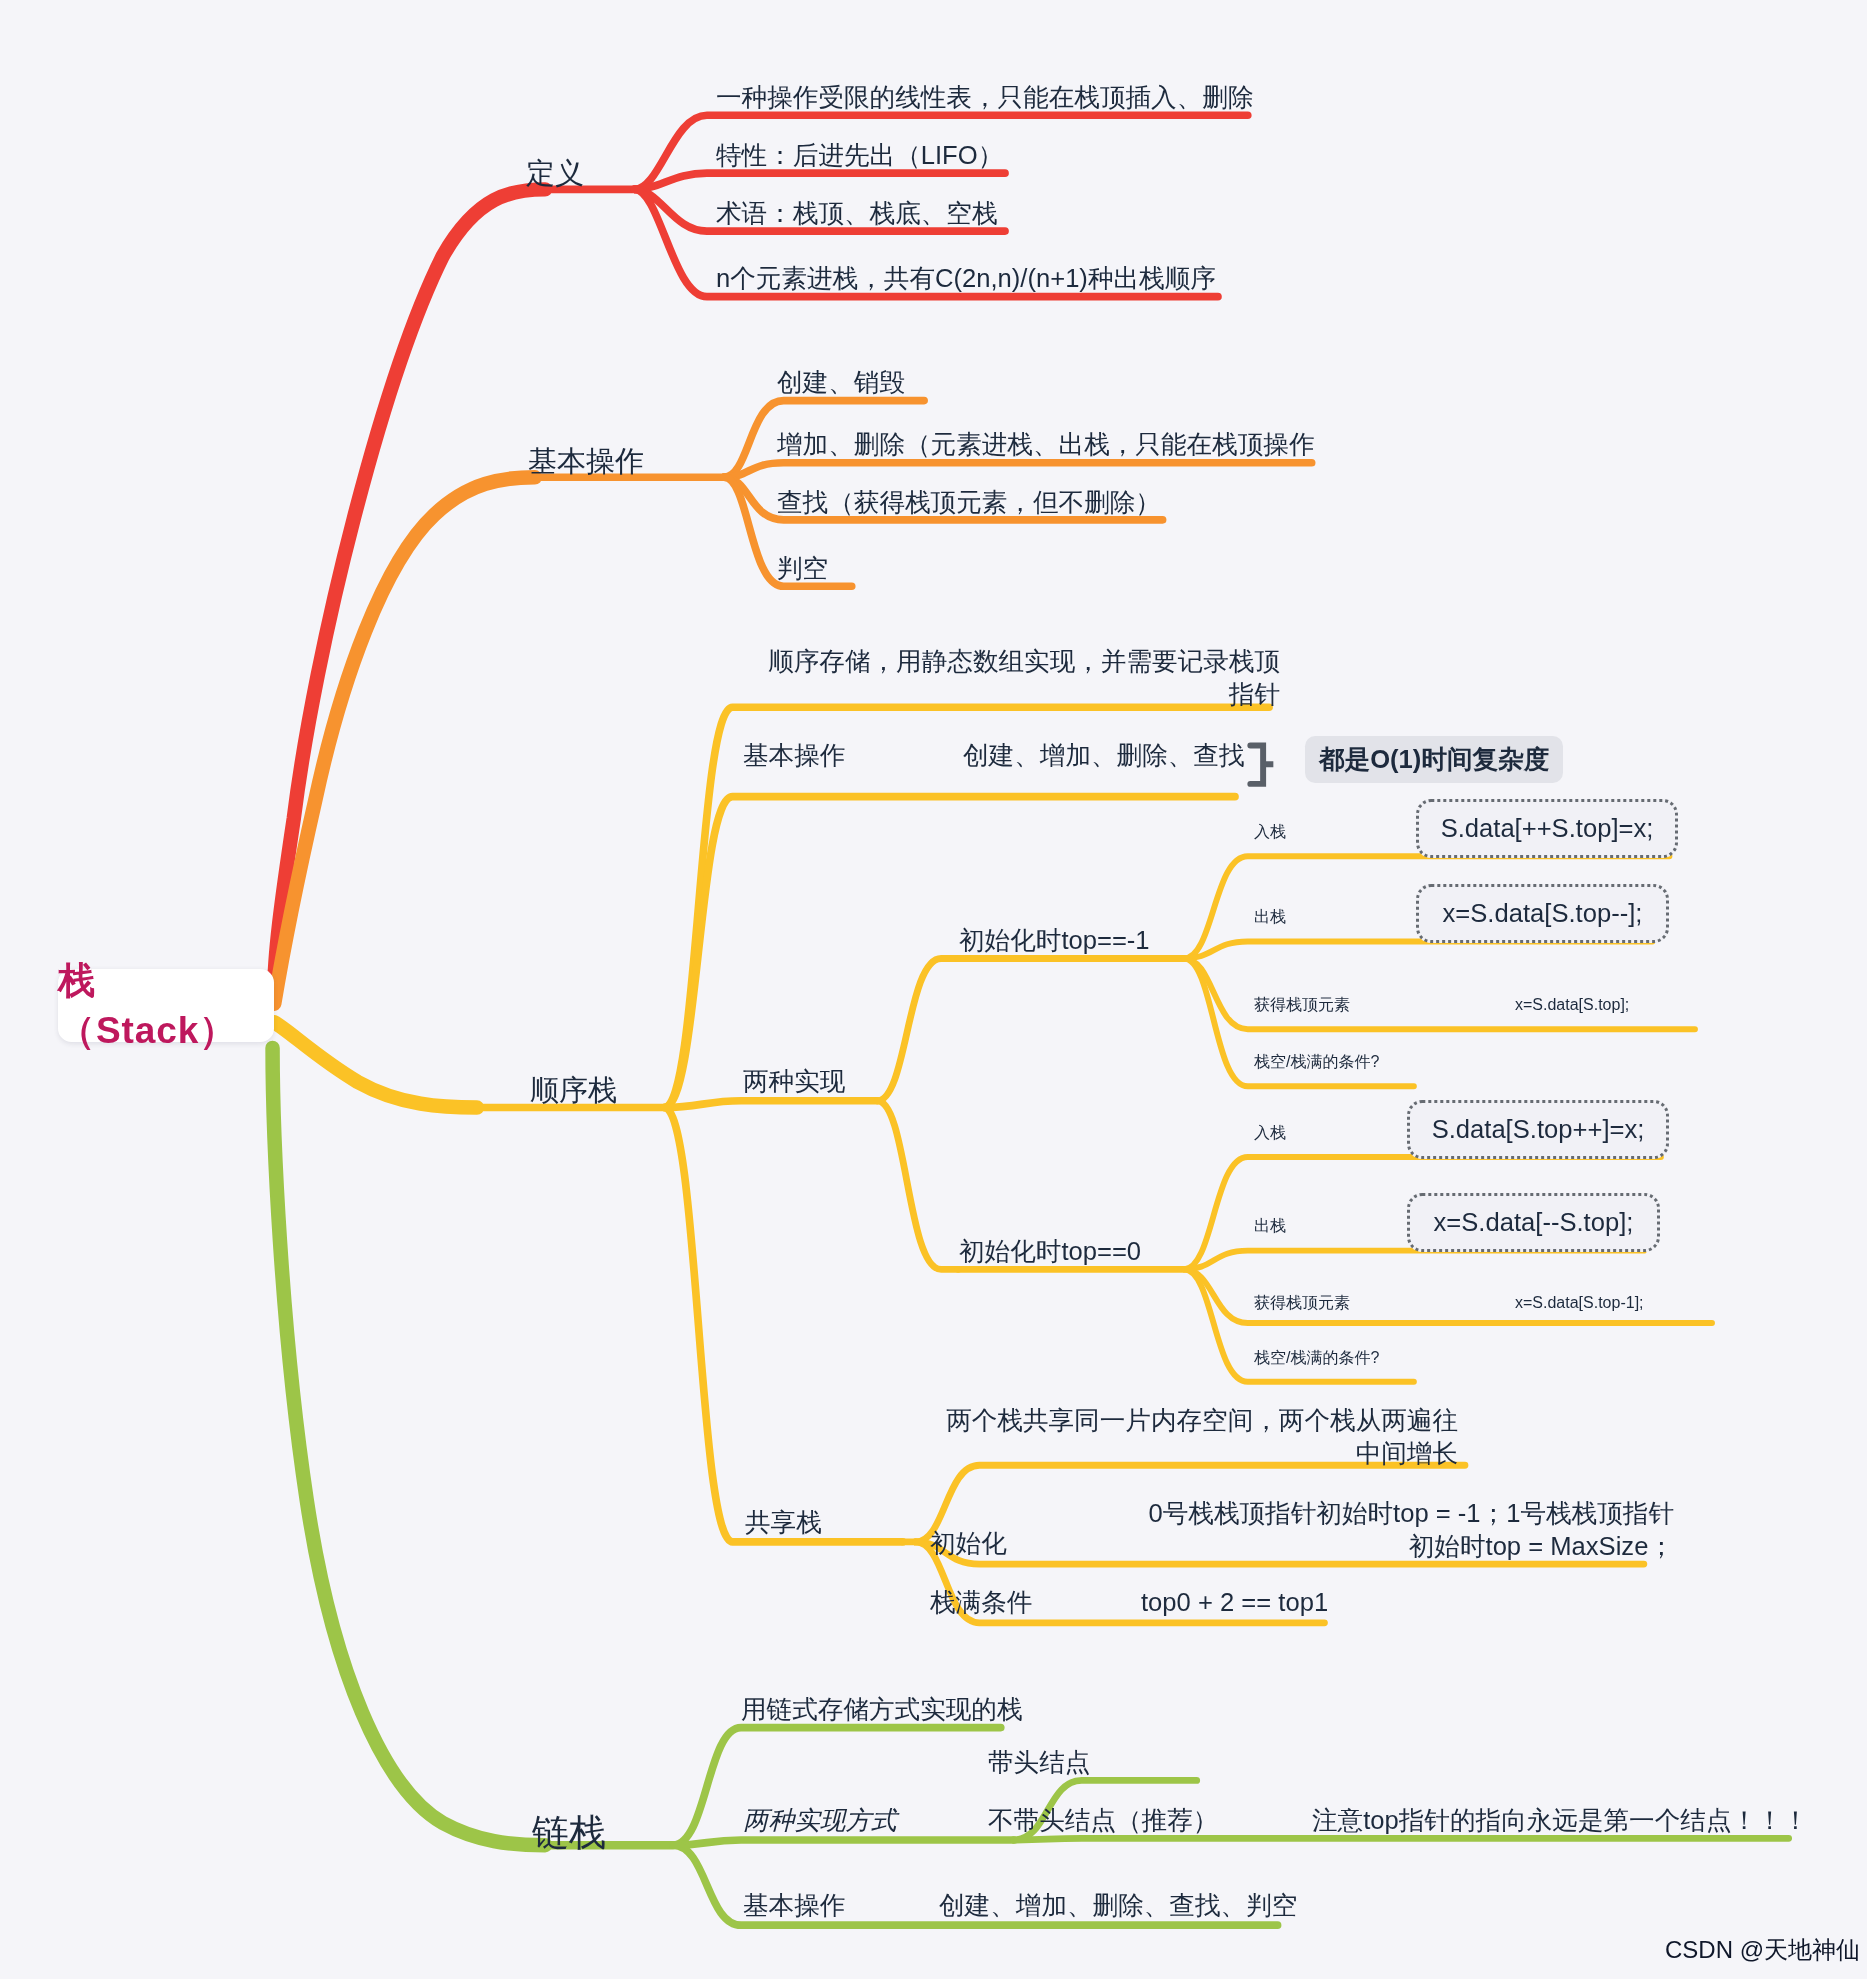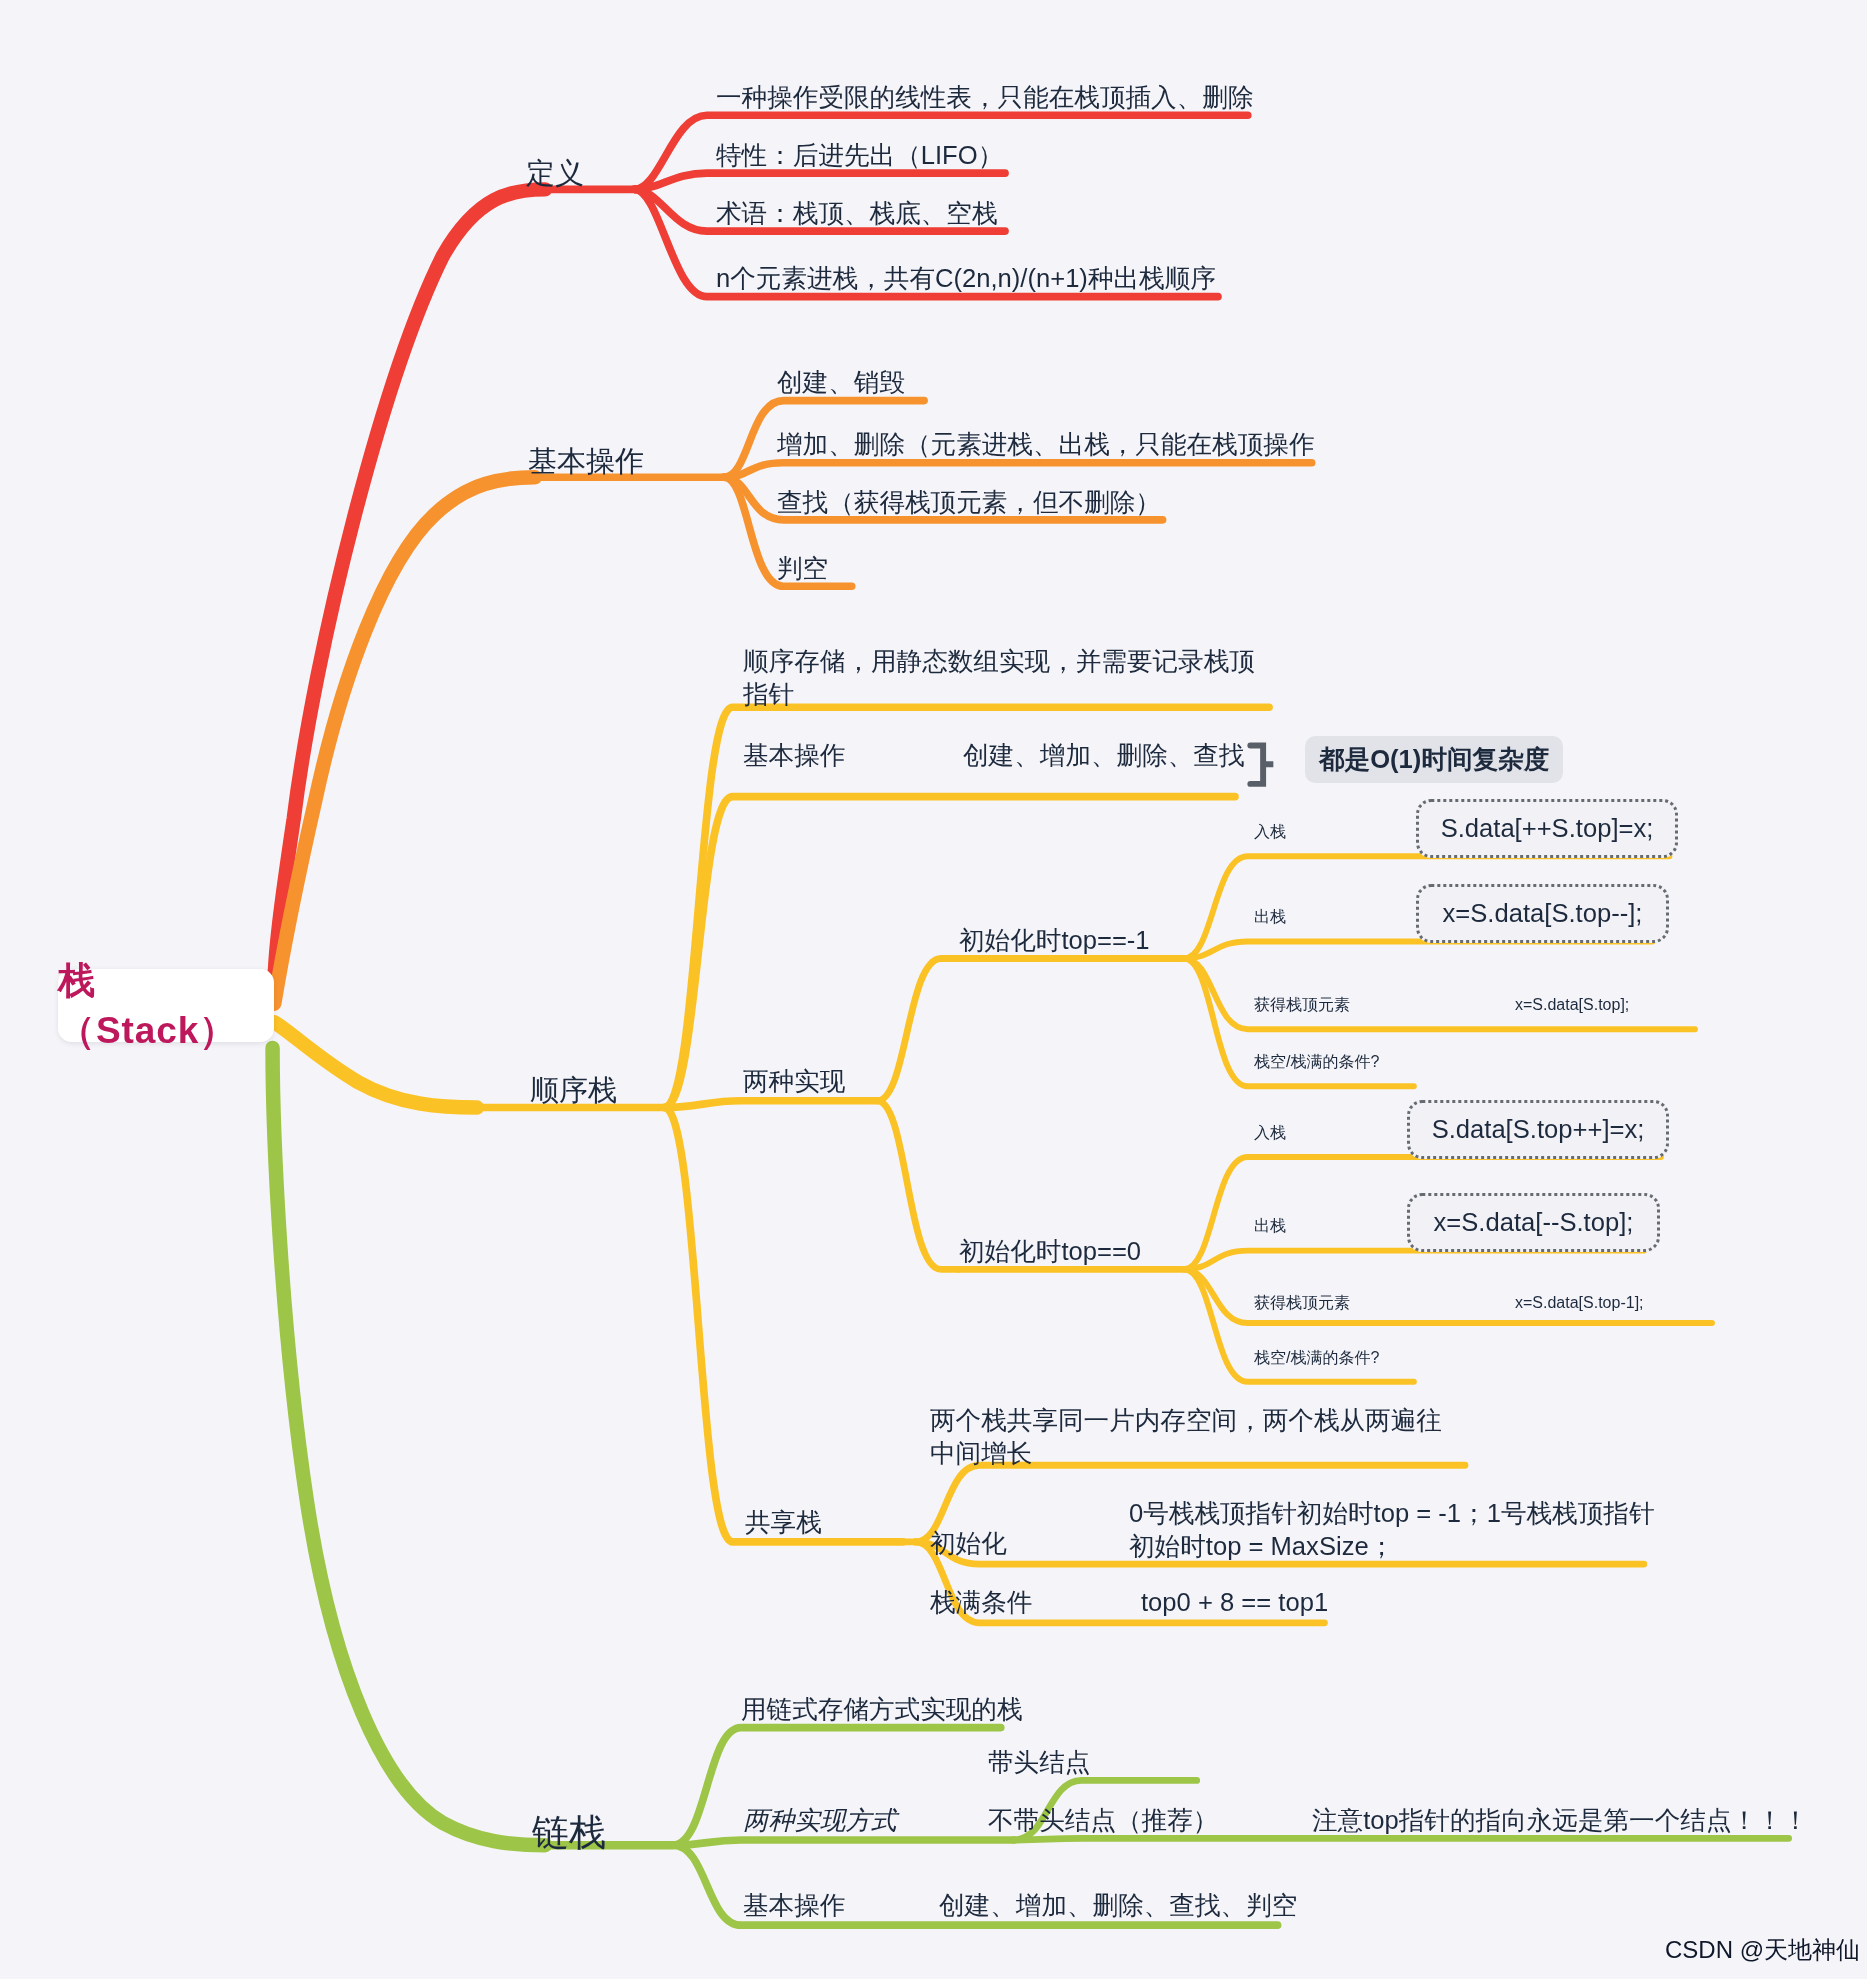--- a/index.html
+++ b/index.html
@@ -11,20 +11,21 @@
     position:relative;
     overflow:hidden;
   }
   #mindmap-svg{position:absolute;left:0;top:0;width:1867px;height:1980px;}
   .node{
     position:absolute;
     white-space:pre;
     line-height:1.28;
     color:#1d2a3d;
     font-size:25.6px;
+    text-align:right;
   }
   .node.l1{font-size:27px;}
   .node.l2{font-size:25.6px;}
   .node.l3{font-size:16px;}
   .node.wrap{white-space:pre-wrap;}
 
   #root-node{
     position:absolute;
     left:58px;top:969px;
     width:216px;height:73px;
@@ -170,21 +171,21 @@
 <div class="node l3" style="left:1254px;top:1293px;">获得栈顶元素</div>
 <div class="node l3" style="left:1515px;top:1293px;">x=S.data[S.top-1];</div>
 <div class="node l3" style="left:1254px;top:1348px;">栈空/栈满的条件?</div>
 
 <div class="node l2" style="left:745px;top:1506px;">共享栈</div>
 <div class="node l2 wrap" style="left:930px;top:1404px;width:528px;">两个栈共享同一片内存空间，两个栈从两遍往中间增长</div>
 <div class="node l2" style="left:930px;top:1527px;">初始化</div>
 <div class="node l2 wrap" style="left:1129px;top:1497px;width:545px;">0号栈栈顶指针初始时top = -1；1号栈栈顶指针
 初始时top = MaxSize；</div>
 <div class="node l2" style="left:930px;top:1586px;">栈满条件</div>
-<div class="node l2" style="left:1141px;top:1586px;">top0 + 8 == top1</div>
+<div class="node l2" style="left:1141px;top:1586px;">top0 + 2 == top1</div>
 
 <div class="node l1" style="left:532px;top:1809px;font-size:37px;">链栈</div>
 <div class="node l2" style="left:741px;top:1693px;">用链式存储方式实现的栈</div>
 <div class="node l2" style="left:743px;top:1804px;font-style:italic;">两种实现方式</div>
 <div class="node l2" style="left:988px;top:1746px;">带头结点</div>
 <div class="node l2" style="left:988px;top:1804px;">不带头结点（推荐）</div>
 <div class="node l2" style="left:1312px;top:1804px;">注意top指针的指向永远是第一个结点！！！</div>
 <div class="node l2" style="left:743px;top:1889px;">基本操作</div>
 <div class="node l2" style="left:939px;top:1889px;">创建、增加、删除、查找、判空</div>
 

